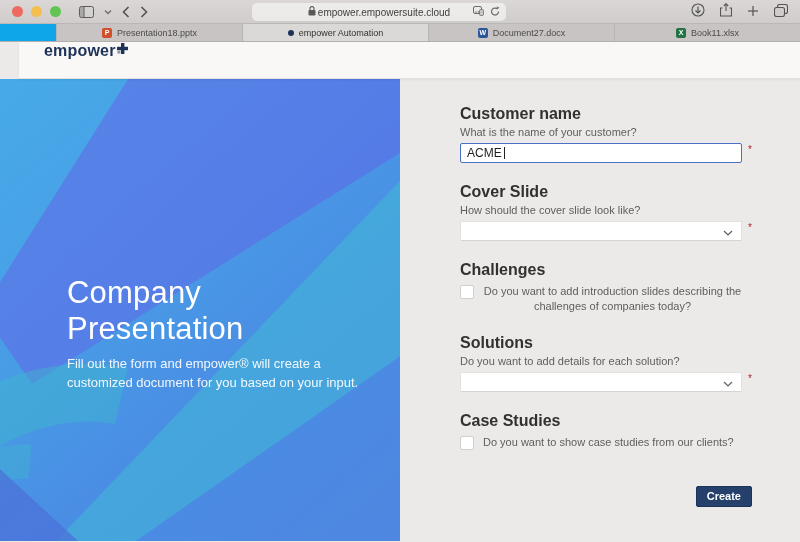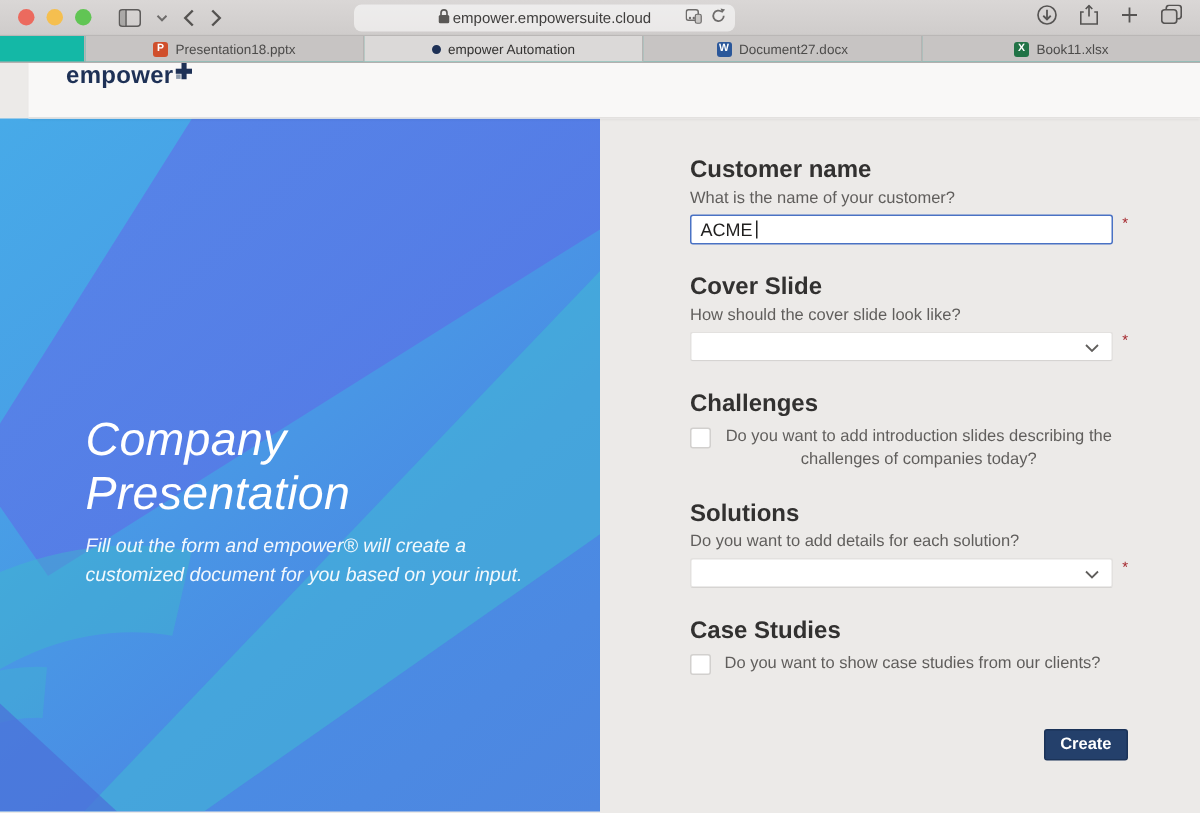--- a/index.html
+++ b/index.html
@@ -13,30 +13,30 @@
     background:linear-gradient(#dad7d6,#cfccCB);
     border-bottom:1px solid #bab7b6;
     display:flex; align-items:center;
   }
   .traffic{ display:flex; gap:8px; margin-left:12px; }
   .light{ width:11px; height:11px; border-radius:50%; }
   .light.red{ background:#ec6a5e; } .light.yellow{ background:#f5bf4f; } .light.green{ background:#61c554; }
   .navgroup{ display:flex; align-items:center; gap:10px; margin-left:18px; color:#5d5b5a; }
   .navgroup svg{ display:block; }
   .addressbar{
-    position:absolute; left:236px; top:3px; width:254px; height:18px;
+    position:absolute; left:252px; top:3px; width:254px; height:18px;
     background:rgba(255,255,255,.55); border-radius:5px;
     display:flex; align-items:center; justify-content:center; gap:2px;
     font-size:10px; color:#3f3e3d;
   }
   .addr-side{ position:absolute; right:6px; top:0; height:18px; display:flex; align-items:center; gap:6px; color:#6e6c6b; }
   .right-icons{ position:absolute; right:12px; top:0; height:24px; display:flex; align-items:center; gap:15px; color:#565453; }
 
   
-  .tabstrip{ height:18px; background:#14b8a6; display:flex; border-bottom:1px solid #b3b0af; }
+  .tabstrip{ height:18px; background:#0ea5e9; display:flex; border-bottom:1px solid #b3b0af; }
   .tab-spacer{ width:57px; border-right:1px solid #b6b3b2; }
   .tab{
     flex:1; display:flex; align-items:center; justify-content:center; gap:5px;
     font-size:9px; color:#4c4b4a; border-right:1px solid #b6b3b2;
     background:#c7c4c3; cursor:default; white-space:nowrap;
   }
   .tab:last-child{ border-right:none;text-align:center; }
   .tab.active{ background:#dbd9d8; color:#333231; }
   .doc-ico{ width:10px; height:10px; border-radius:2px; color:#fff; font-size:7px; font-weight:bold;
     display:flex; align-items:center; justify-content:center; line-height:1; }
@@ -67,21 +67,21 @@
   .band2{ background:#3fbdd4; opacity:.5;
     clip-path:polygon(100% 22%,100% 60%,34% 100%,14% 100%); }
   .swoosh1{ position:absolute; left:-150px; bottom:-210px; width:430px; height:380px;
     border:58px solid rgba(62,189,200,.40); border-bottom-color:transparent; border-right-color:transparent;
     border-radius:50%; transform:rotate(-32deg); }
   .swoosh2{ position:absolute; left:-120px; bottom:-140px; width:260px; height:230px;
     border:34px solid rgba(62,189,200,.35); border-bottom-color:transparent; border-right-color:transparent;
     border-radius:50%; transform:rotate(-40deg); }
   .corner{ position:absolute; left:0; bottom:0; width:130px; height:100px; background:#4b6fd8; opacity:.7;
     clip-path:polygon(0 28%,60% 100%,0 100%); }
-  .hero-text{ position:absolute; left:57px; top:196px; width:310px; z-index:2;font-style:italic; }
+  .hero-text{ position:absolute; left:67px; top:196px; width:310px; z-index:2; }
   .hero-title{ font-size:31px; font-weight:400; color:#ffffff; letter-spacing:.2px; }
   .hero-sub{ margin-top:8px; font-size:13px; line-height:1.45; color:rgba(255,255,255,.93); }
 
   
   .formpane{ flex:1; background:#eceae8; padding:26px 0 0 60px; position:relative; }
   .fields{ width:282px; }
   .fsection{ margin-bottom:20px; position:relative; }
   .flabel{ font-size:16px; font-weight:bold; color:#323130; margin-bottom:3px; }
   .fhelp{ font-size:11px; color:#605e5c; margin-bottom:5px; }
   .control-wrap{ position:relative; }

